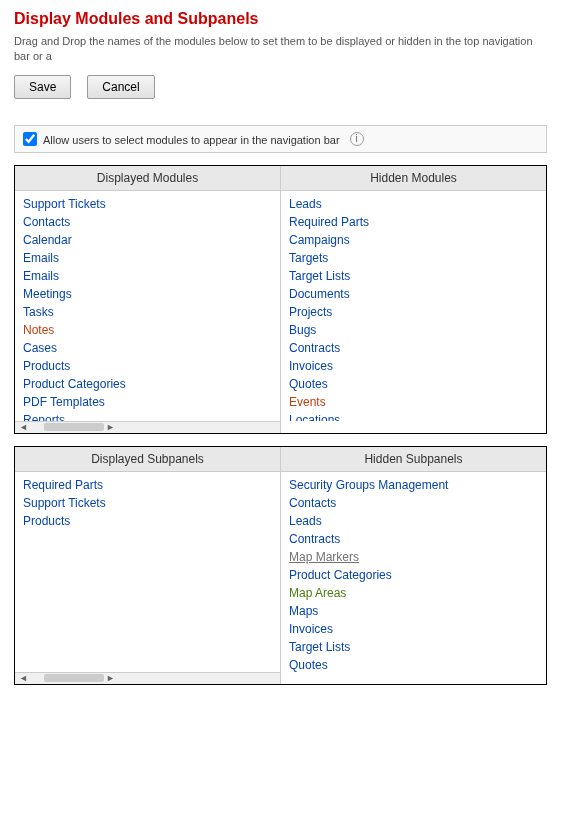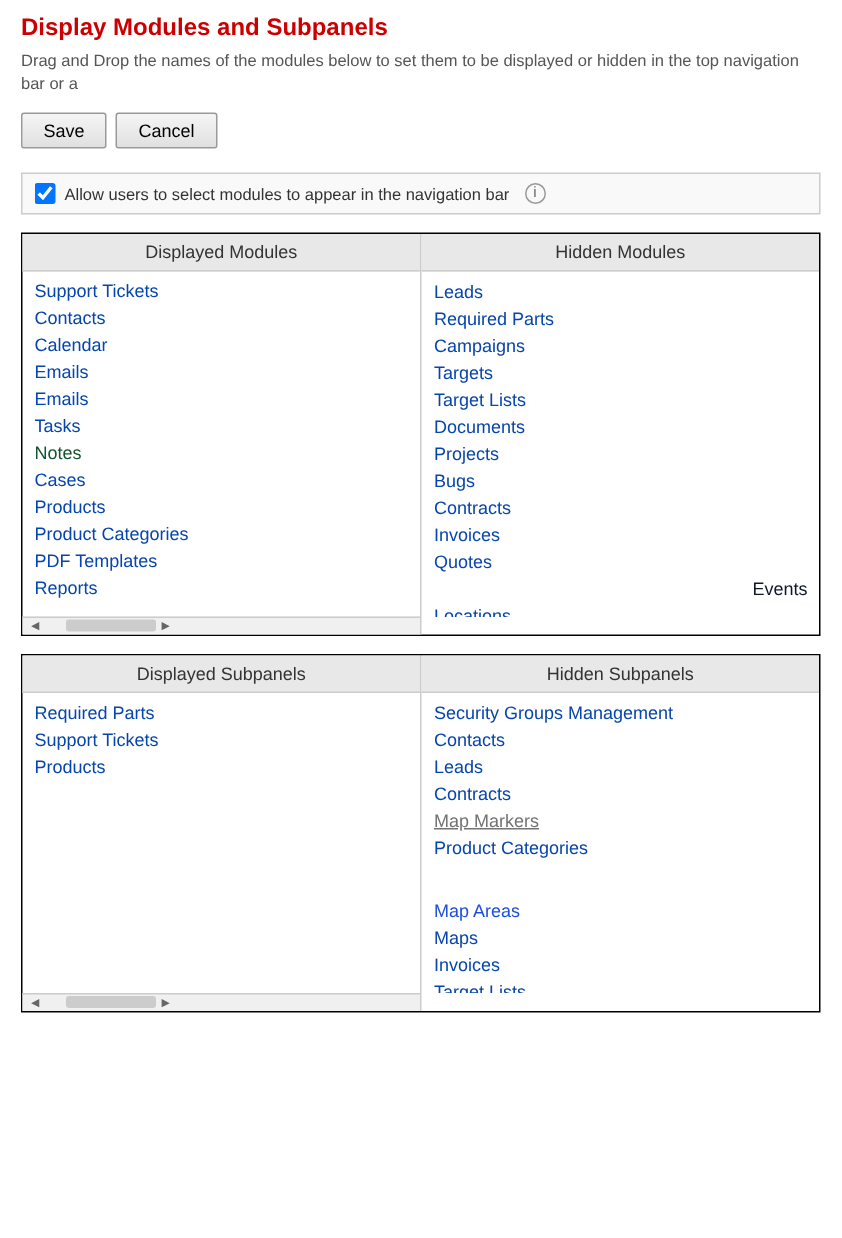--- a/index.html
+++ b/index.html
@@ -19,22 +19,22 @@
       margin-bottom: 6px;
     }
     .description {
       font-size: 11px;
       color: #555;
       margin-bottom: 10px;
       line-height: 1.4;
     }
     .btn-row {
       display: flex;
-      gap: 6px;
-      margin-bottom: 16px;
+      gap: 16px;
+      margin-bottom: 26px;
     }
     button {
       padding: 4px 14px;
       font-size: 12px;
       border: 1px solid #999;
       background: linear-gradient(to bottom, #f5f5f5, #e0e0e0);
       cursor: pointer;
       border-radius: 2px;
     }
     .checkbox-row {
@@ -148,22 +148,23 @@
   <div class="panel-row">
 
     <div class="panel-box">
       <div class="panel-header">Displayed Modules</div>
       <div class="list-scroll" id="displayed-modules-list">
           <div class="list-item" style="color: rgb(6, 69, 173);">Support Tickets</div>
           <div class="list-item" style="color: rgb(6, 69, 173);">Contacts</div>
           <div class="list-item" style="color: rgb(6, 69, 173);">Calendar</div>
           <div class="list-item" style="color: rgb(6, 69, 173);">Emails</div>
           <div class="list-item" style="color: rgb(6, 69, 173);">Emails</div>
+          <div class="list-item" style="color: rgb(6, 69, 173);">Meetings</div>
           <div class="list-item" style="color: rgb(6, 69, 173);">Tasks</div>
-          <div class="list-item" style="color: #14532d;">Notes</div>
+          <div class="list-item" style="color: #c2410c;">Notes</div>
           <div class="list-item" style="color: rgb(6, 69, 173);">Cases</div>
           <div class="list-item" style="color: rgb(6, 69, 173);">Products</div>
           <div class="list-item" style="color: rgb(6, 69, 173);">Product Categories</div>
           <div class="list-item" style="color: rgb(6, 69, 173);">PDF Templates</div>
           <div class="list-item" style="color: rgb(6, 69, 173);">Reports</div>
         </div>
       <div class="h-scroll-bar">
         <span class="h-scroll-arrow">◄</span>
         <div class="h-scroll-inner"></div>
         <span class="h-scroll-arrow">►</span>
@@ -177,21 +178,21 @@
           <div class="list-item" style="color: rgb(6, 69, 173);">Required Parts</div>
           <div class="list-item" style="color: rgb(6, 69, 173);">Campaigns</div>
           <div class="list-item" style="color: rgb(6, 69, 173);">Targets</div>
           <div class="list-item" style="color: rgb(6, 69, 173);">Target Lists</div>
           <div class="list-item" style="color: rgb(6, 69, 173);">Documents</div>
           <div class="list-item" style="color: rgb(6, 69, 173);">Projects</div>
           <div class="list-item" style="color: rgb(6, 69, 173);">Bugs</div>
           <div class="list-item" style="color: rgb(6, 69, 173);">Contracts</div>
           <div class="list-item" style="color: rgb(6, 69, 173);">Invoices</div>
           <div class="list-item" style="color: rgb(6, 69, 173);">Quotes</div>
-          <div class="list-item" style="color: #0f172a; text-align: right;">Events</div>
+          <div class="list-item" style="color: #c2410c;">Events</div>
           <div class="list-item" style="color: rgb(6, 69, 173);">Locations</div>
         </div>
     </div>
   </div>
 </div>
 
 <div class="panel-section">
   <div class="panel-row">
 
     <div class="panel-box">
@@ -210,21 +211,21 @@
 
     <div class="panel-box">
       <div class="panel-header">Hidden Subpanels</div>
       <div class="list-scroll-sub" id="hidden-subpanels-list">
           <div class="list-item" style="color: rgb(6, 69, 173);">Security Groups Management</div>
           <div class="list-item" style="color: rgb(6, 69, 173);">Contacts</div>
           <div class="list-item" style="color: rgb(6, 69, 173);">Leads</div>
           <div class="list-item" style="color: rgb(6, 69, 173);">Contracts</div>
           <div class="list-item" style="color: #737373; text-decoration: underline;">Map Markers</div>
           <div class="list-item" style="color: rgb(6, 69, 173);">Product Categories</div>
-          <div class="list-item" style="color: #1d4ed8; margin-top: 24px;">Map Areas</div>
+          <div class="list-item" style="color: #4d7c0f;">Map Areas</div>
           <div class="list-item" style="color: rgb(6, 69, 173);">Maps</div>
           <div class="list-item" style="color: rgb(6, 69, 173);">Invoices</div>
           <div class="list-item" style="color: rgb(6, 69, 173);">Target Lists</div>
           <div class="list-item" style="color: rgb(6, 69, 173);">Quotes</div>
         </div>
     </div>
   </div>
 </div>
 
 </body></html>

